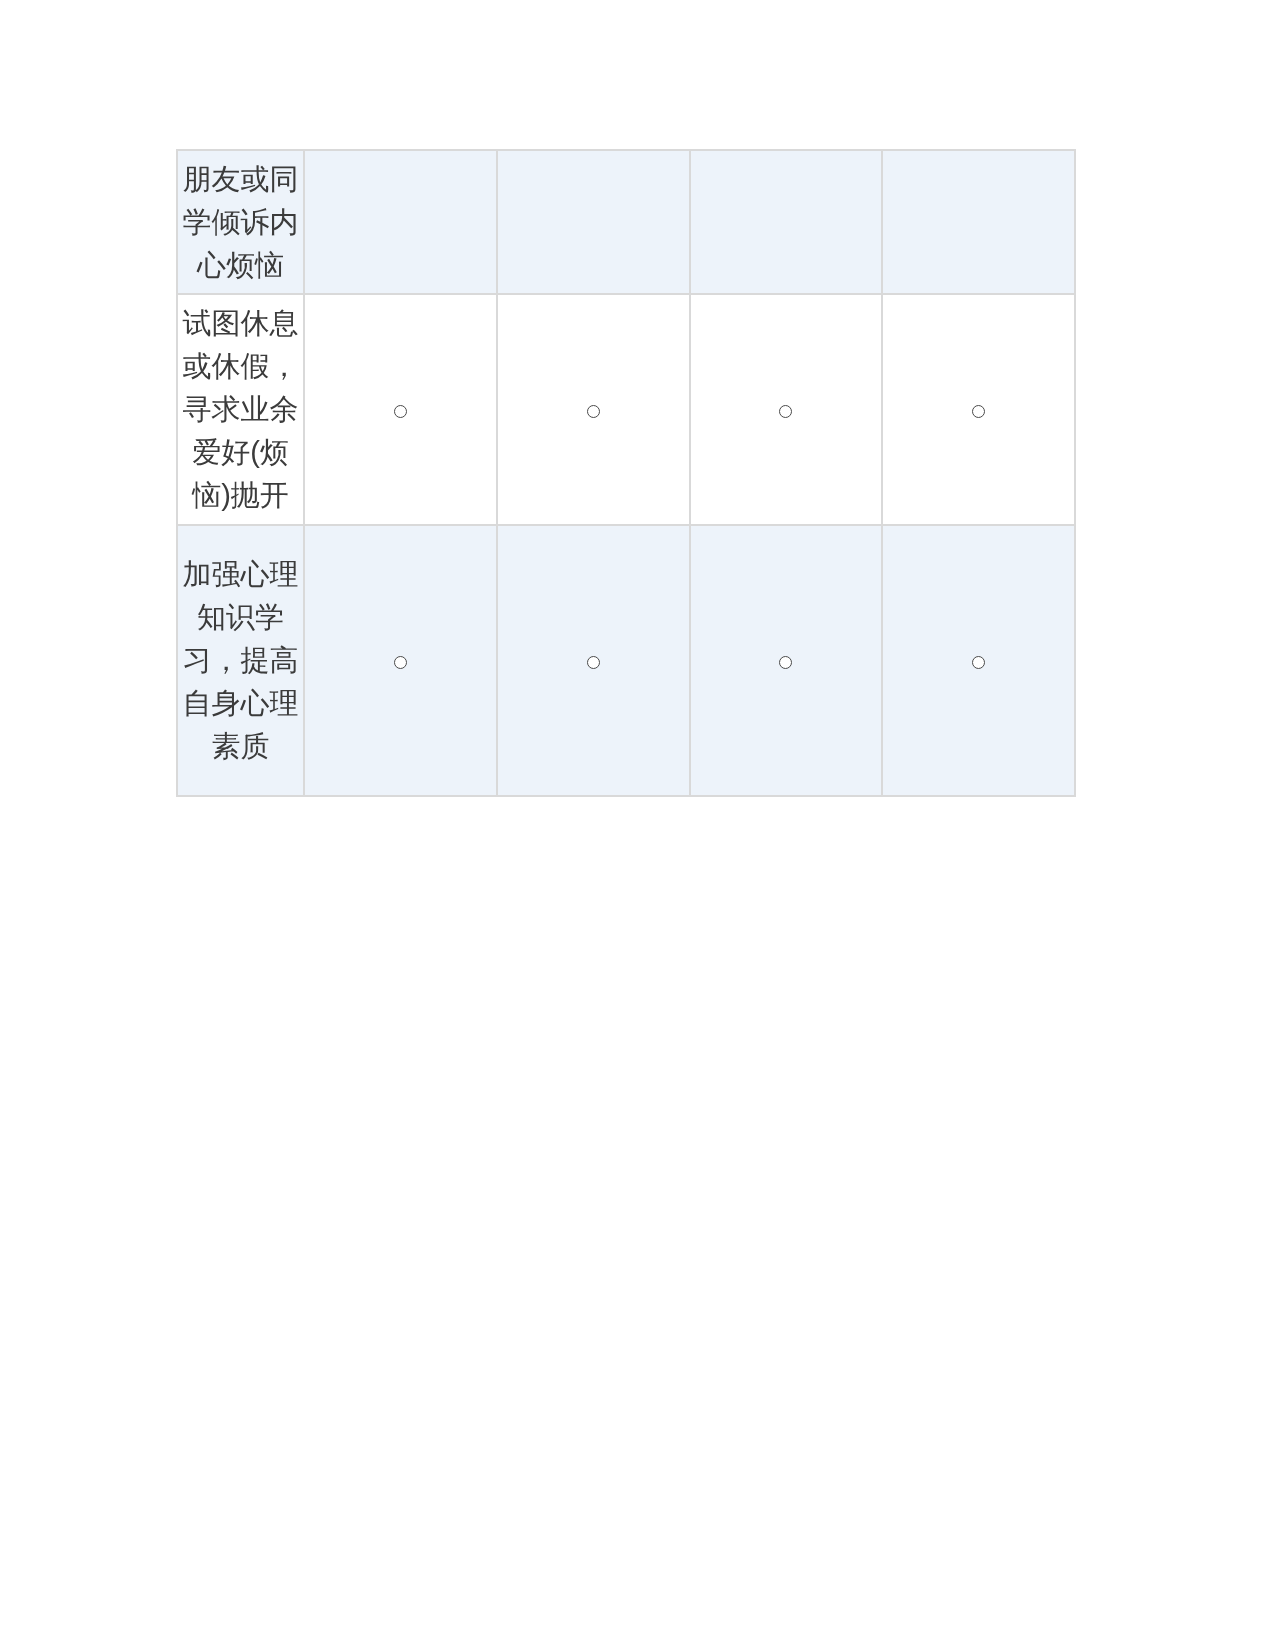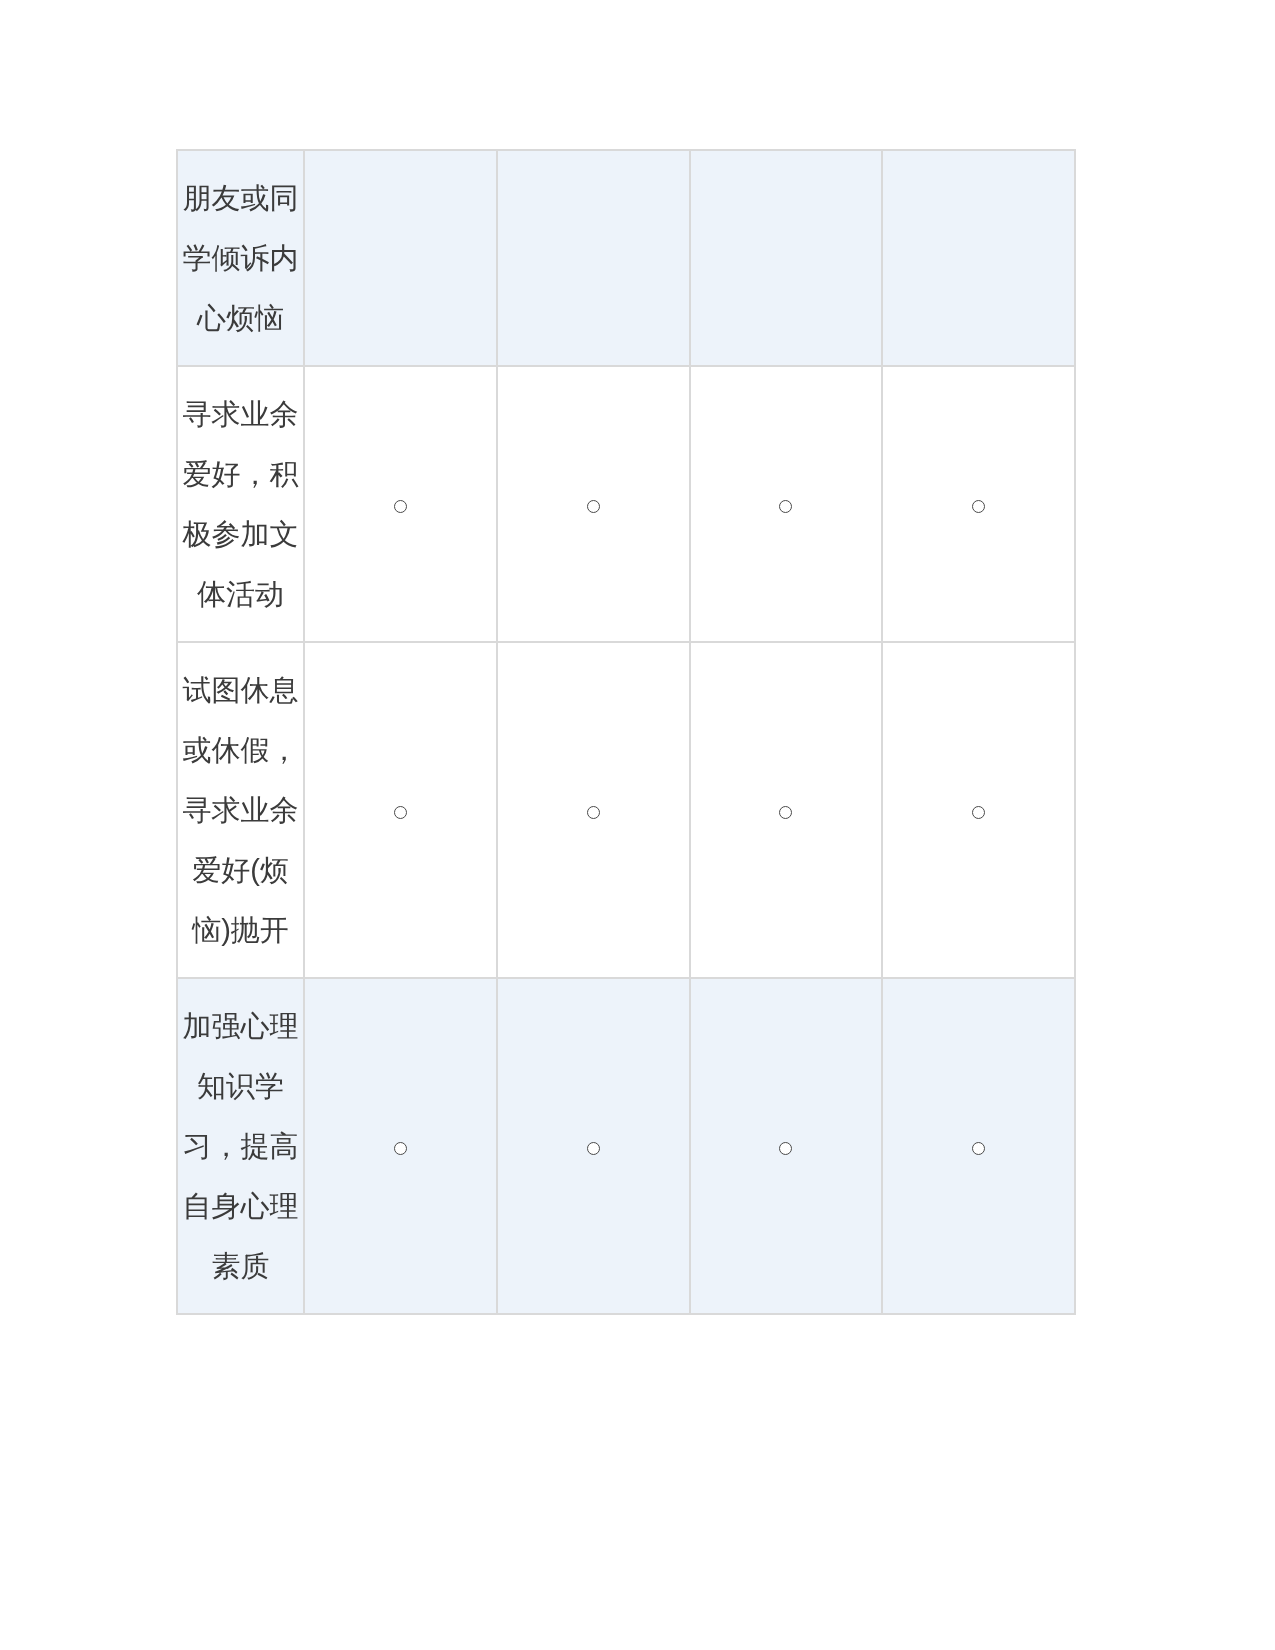--- a/index.html
+++ b/index.html
@@ -22,23 +22,23 @@
     width: 900px;
     border-collapse: collapse;
     table-layout: fixed;
   }
   table.survey col.label-col { width: 127px; }
   table.survey td {
     border: 2px solid #d9d9d9;
     text-align: center;
     vertical-align: middle;
     font-size: 29px;
-    line-height: 60px;
+    line-height: 43px;
     color: #3b3b3b;
-    padding: 17px 3px;
+    padding: 4px 3px;
     box-sizing: border-box;
     
     word-break: normal;
   }
   tr.shaded td { background: #edf3fa; }
   tr.plain td { background: #ffffff; }
   .radio {
     display: inline-block;
     width: 11px;
     height: 11px;
@@ -61,27 +61,20 @@
         <col>
     </colgroup>
     <tbody id="survey-body">
         <tr class="shaded" style="height: 144px;">
           <td><span>朋友或同学倾诉内心烦恼</span></td>
           <td></td>
           <td></td>
           <td></td>
           <td></td>
         </tr>
-        <tr class="plain" style="height: 189px;">
-          <td><span>寻求业余爱好，积极参加文体活动</span></td>
-          <td><span class="radio"></span></td>
-          <td><span class="radio"></span></td>
-          <td><span class="radio"></span></td>
-          <td><span class="radio"></span></td>
-        </tr>
         <tr class="plain" style="height: 231px;">
           <td><span>试图休息或休假，寻求业余爱好(烦恼)抛开</span></td>
           <td><span class="radio"></span></td>
           <td><span class="radio"></span></td>
           <td><span class="radio"></span></td>
           <td><span class="radio"></span></td>
         </tr>
         <tr class="shaded" style="height: 271px;">
           <td><span>加强心理知识学习，提高自身心理素质</span></td>
           <td><span class="radio"></span></td>

